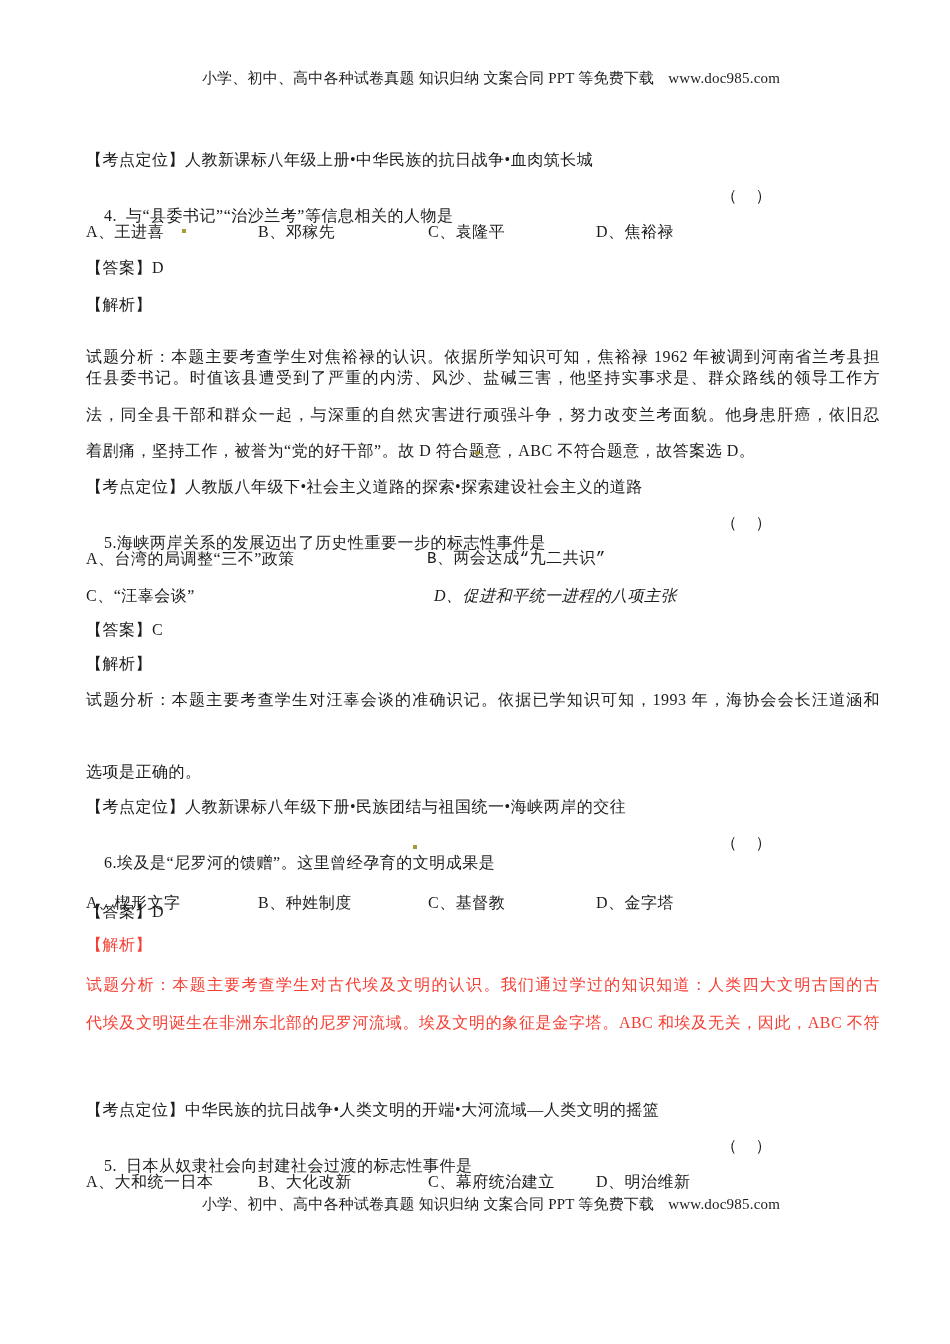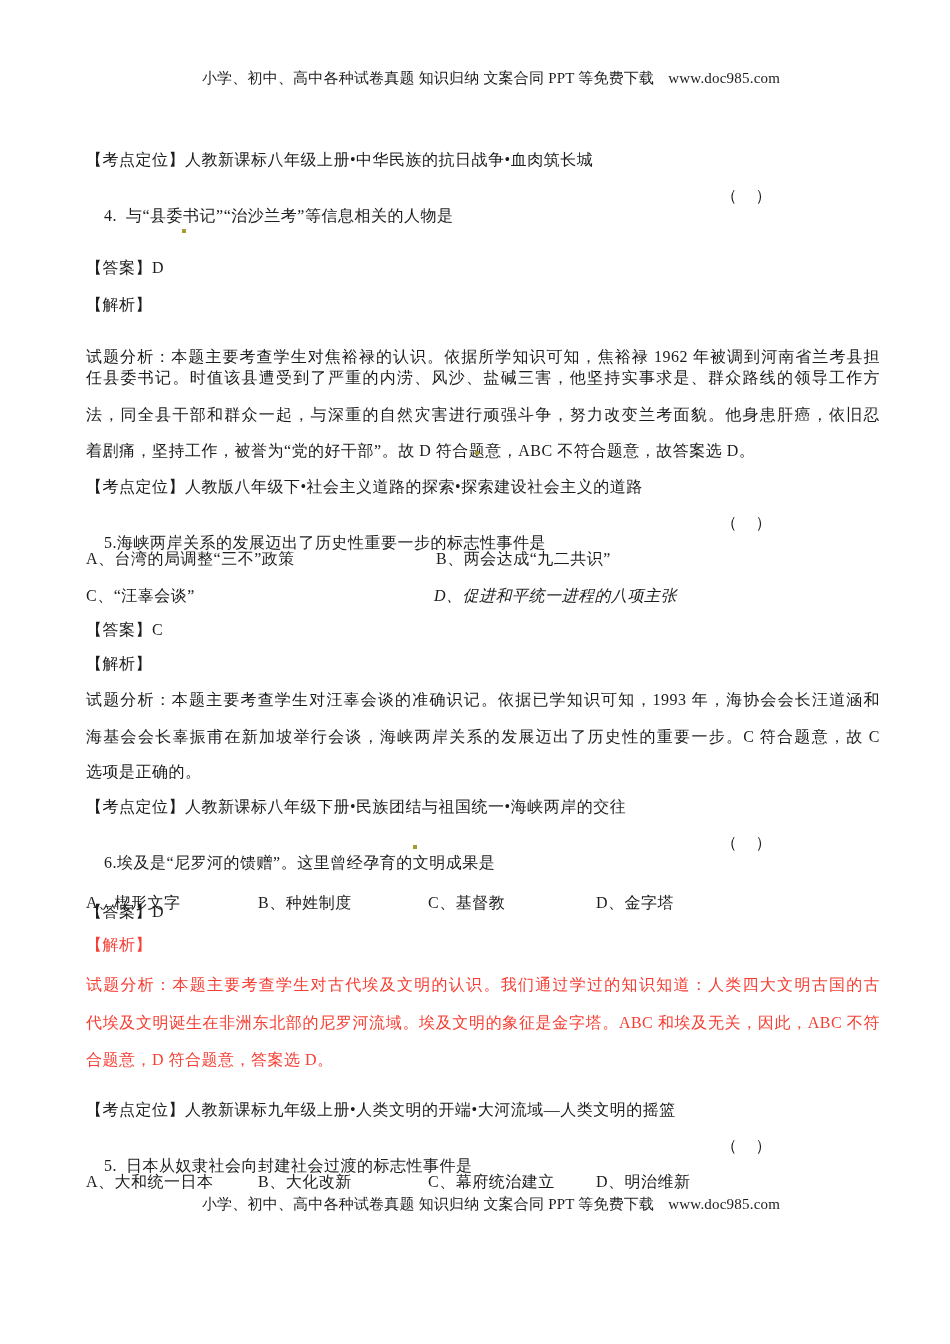--- a/index.html
+++ b/index.html
@@ -33,21 +33,21 @@
     white-space:normal;
     text-align:justify;
     text-align-last:justify;
   }
   .red{color:#f63e33;}
   .opt{position:absolute;top:0;white-space:pre;}
   .opt-a{left:0;}
   .opt-b{left:172px;}
   .opt-c{left:342px;}
   .opt-d{left:510px;}
-  .opt-b5{left:350px;}
+  .opt-b5{left:341px;font-family:Liberation Mono, monospace;}
   .opt-d5{left:348px;font-style:italic;}
   .paren{position:absolute;left:635px;top:0;white-space:pre;}
   .dot{
     position:absolute;
     width:4px;height:4px;
     background:#a89a35;
   }
 </style>
 </head>
 <body>
@@ -56,20 +56,26 @@
 
   <div class="line banner" style="top:68px">
     <span>小学、初中、高中各种试卷真题 知识归纳 文案合同 PPT 等免费下载</span><span class="url">www.doc985.com</span>
   </div>
 
   <div class="line" style="top:150px">【考点定位】人教新课标八年级上册•中华民族的抗日战争•血肉筑长城</div>
 
   <div class="line" style="top:186px">
     <span>4.  与“县委书记”“治沙兰考”等信息相关的人物是</span>
     <span class="paren">（    ）</span>
+  </div>
+  <div class="line" style="top:222px">
+    <span class="opt opt-a">A、王进喜</span>
+    <span class="opt opt-b">B、邓稼先</span>
+    <span class="opt opt-c">C、袁隆平</span>
+    <span class="opt opt-d">D、焦裕禄</span>
   </div>
   <div class="line" style="top:258px">【答案】D</div>
   <div class="line" style="top:295px">【解析】</div>
   <div class="line fill" style="top:347px">试题分析：本题主要考查学生对焦裕禄的认识。依据所学知识可知，焦裕禄 1962 年被调到河南省兰考县担</div>
   <div class="line fill" style="top:405px">法，同全县干部和群众一起，与深重的自然灾害进行顽强斗争，努力改变兰考面貌。他身患肝癌，依旧忍</div>
   <div class="line fill" style="top:368px">任县委书记。时值该县遭受到了严重的内涝、风沙、盐碱三害，他坚持实事求是、群众路线的领导工作方</div>
   <div class="line" style="top:441px">着剧痛，坚持工作，被誉为“党的好干部”。故 D 符合题意，ABC 不符合题意，故答案选 D。</div>
   <div class="line" style="top:477px">【考点定位】人教版八年级下•社会主义道路的探索•探索建设社会主义的道路</div>
 
   <div class="line" style="top:513px">
@@ -80,40 +86,38 @@
     <span class="opt opt-a">A、台湾的局调整“三不”政策</span>
     <span class="opt opt-b5">B、两会达成“九二共识”</span>
   </div>
   <div class="line" style="top:586px">
     <span class="opt opt-a">C、“汪辜会谈”</span>
     <span class="opt opt-d5">D、促进和平统一进程的八项主张</span>
   </div>
   <div class="line" style="top:620px">【答案】C</div>
   <div class="line" style="top:654px">【解析】</div>
   <div class="line fill" style="top:690px">试题分析：本题主要考查学生对汪辜会谈的准确识记。依据已学知识可知，1993 年，海协会会长汪道涵和</div>
-  <div class="line fill" style="top:727px">海基会会长辜振甫在新加坡举行会谈，海峡两岸关系的发展迈出了历史性的重要一步。C 符合题意，故 C</div>
   <div class="line" style="top:797px">【考点定位】人教新课标八年级下册•民族团结与祖国统一•海峡两岸的交往</div>
   <div class="line" style="top:762px">选项是正确的。</div>
 
   <div class="line" style="top:833px">
     <span>6.埃及是“尼罗河的馈赠”。这里曾经孕育的文明成果是</span>
     <span class="paren">（    ）</span>
   </div>
   <div class="line" style="top:893px">
     <span class="opt opt-a">A、楔形文字</span>
     <span class="opt opt-b">B、种姓制度</span>
     <span class="opt opt-c">C、基督教</span>
     <span class="opt opt-d">D、金字塔</span>
   </div>
   <div class="line" style="top:902px">【答案】D</div>
   <div class="line red" style="top:935px">【解析】</div>
   <div class="line fill red" style="top:975px">试题分析：本题主要考查学生对古代埃及文明的认识。我们通过学过的知识知道：人类四大文明古国的古</div>
   <div class="line fill red" style="top:1013px">代埃及文明诞生在非洲东北部的尼罗河流域。埃及文明的象征是金字塔。ABC 和埃及无关，因此，ABC 不符</div>
-  <div class="line red" style="top:1050px">合题意，D 符合题意，答案选 D。</div>
-  <div class="line" style="top:1100px">【考点定位】人教新课标九年级上册•人类文明的开端•大河流域—人类文明的摇篮</div>
+  <div class="line" style="top:1100px">【考点定位】中华民族的抗日战争•人类文明的开端•大河流域—人类文明的摇篮</div>
 
   <div class="line" style="top:1136px">
     <span>5.  日本从奴隶社会向封建社会过渡的标志性事件是</span>
     <span class="paren">（    ）</span>
   </div>
   <div class="line" style="top:1172px">
     <span class="opt opt-a">A、大和统一日本</span>
     <span class="opt opt-b">B、大化改新</span>
     <span class="opt opt-c">C、幕府统治建立</span>
     <span class="opt opt-d">D、明治维新</span>

